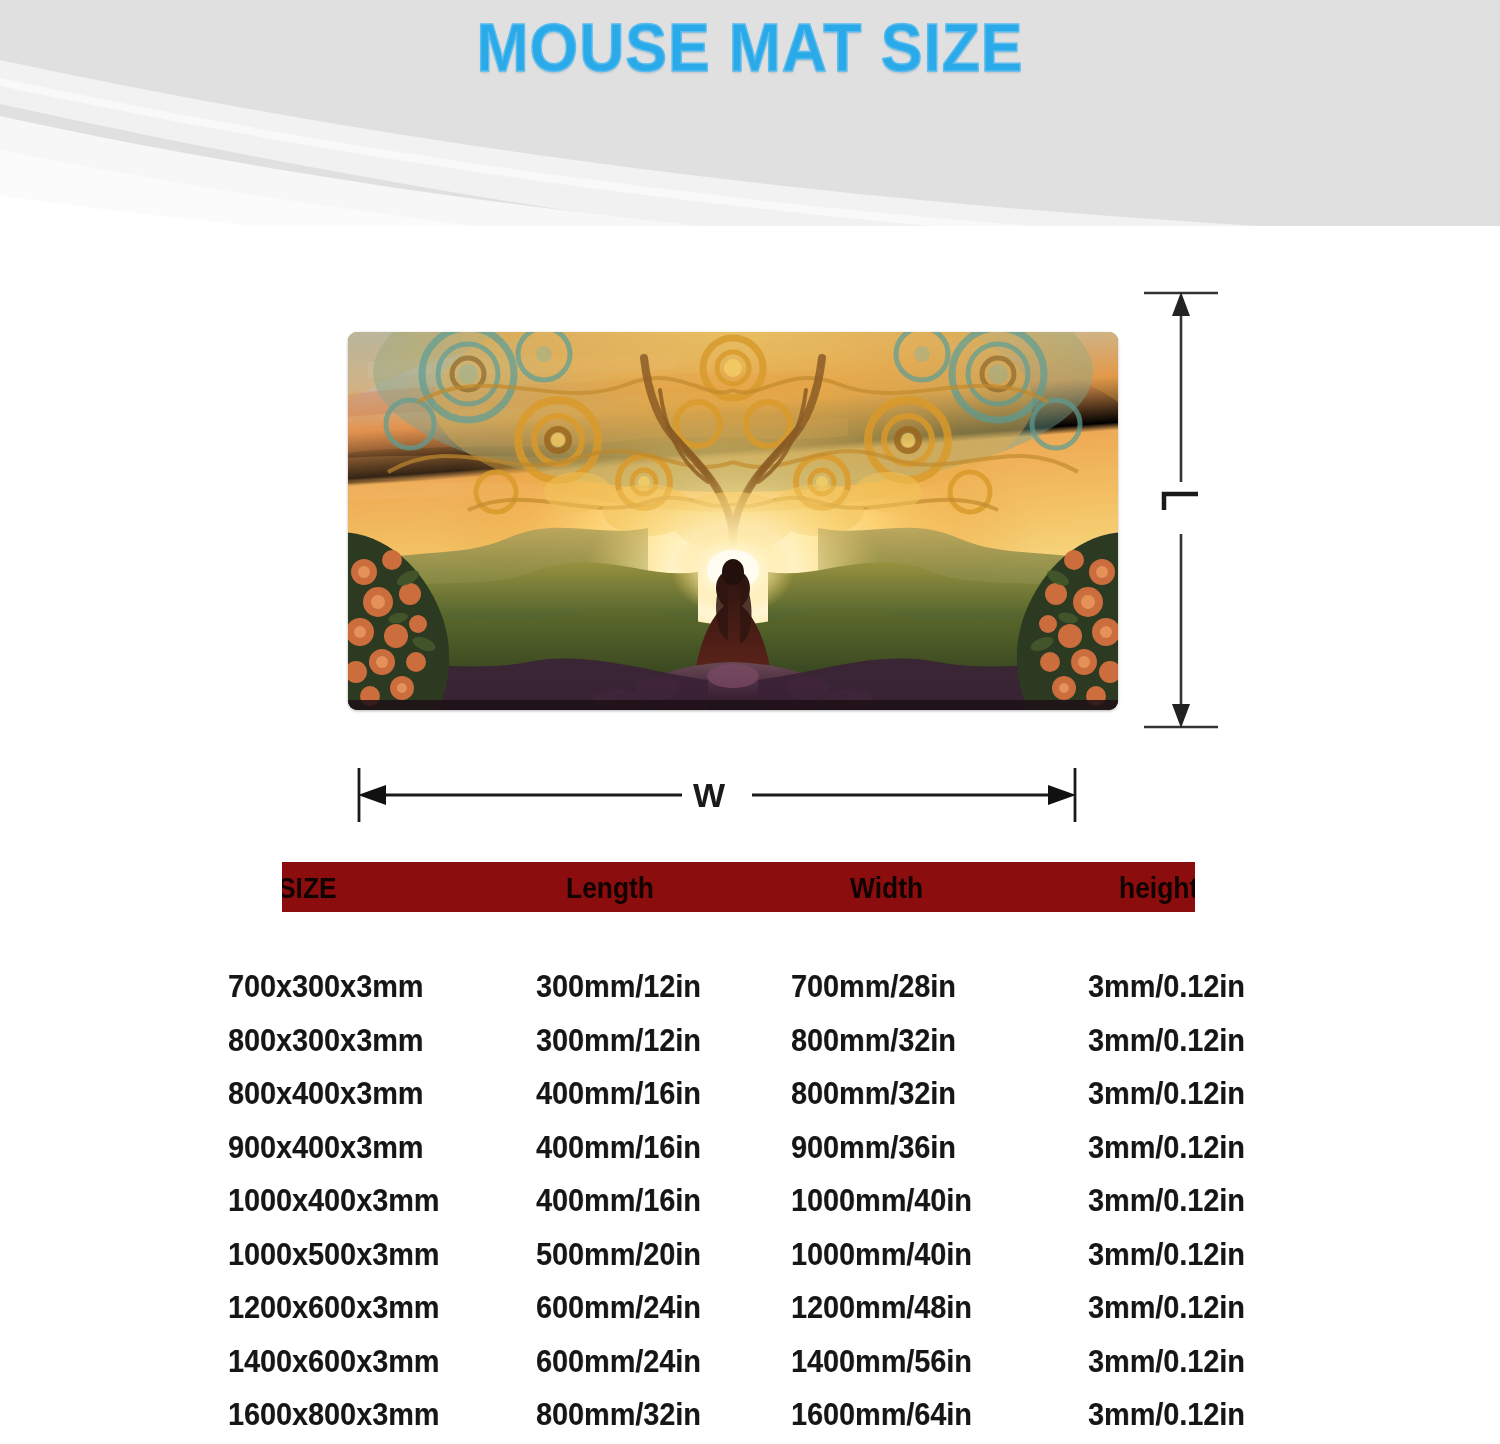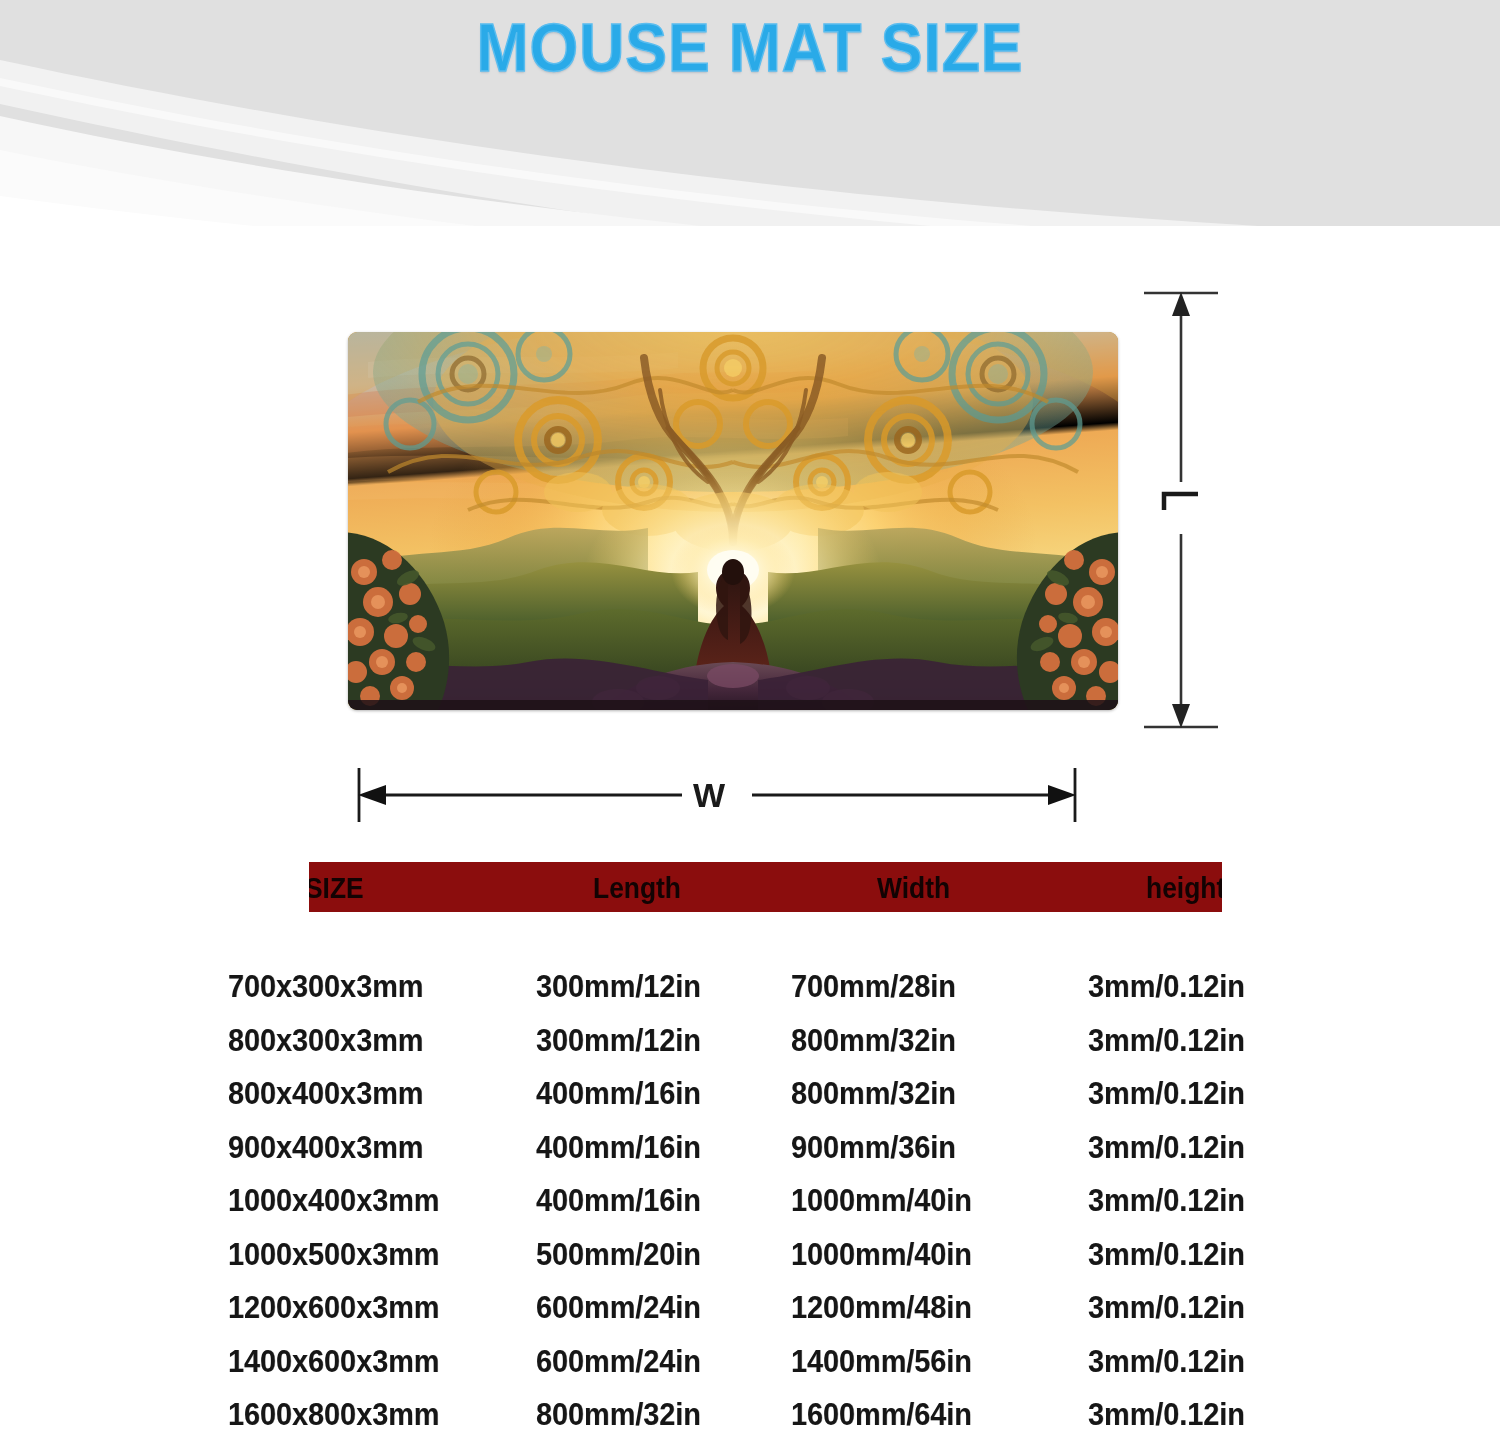--- a/index.html
+++ b/index.html
@@ -98,21 +98,20 @@
 
   
   #spec-header-bar {
     position: absolute;
     left: 282px;
     top: 862px;
     width: 913px;
     height: 50px;
     background: #8b0d0d;
     overflow: hidden;
-    margin-left: 27px;
   }
   #spec-header-bar .hdr {
     position: absolute;
     top: 9px;
     font-family: "Liberation Sans", sans-serif;
     font-weight: bold;
     font-size: 30px;
     color: #120303;
     transform: scaleX(0.88);
     transform-origin: 0 50%;

